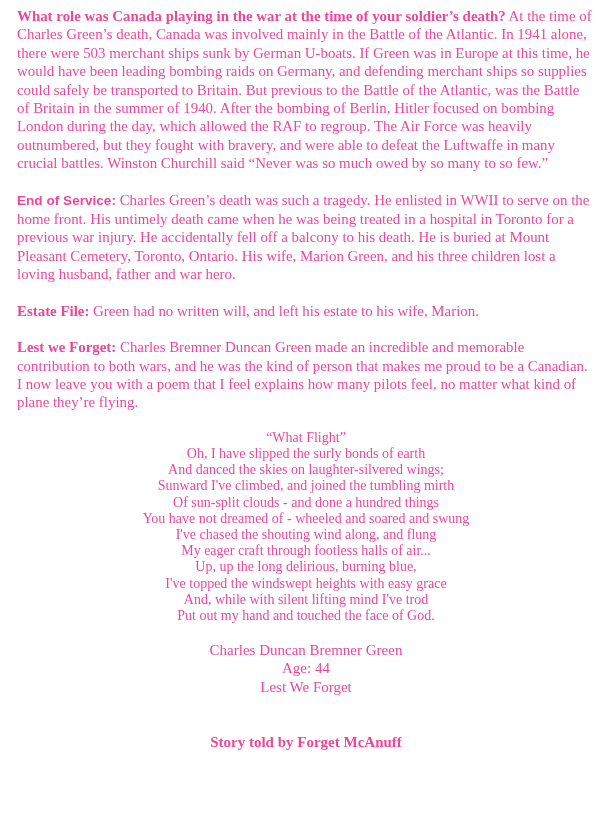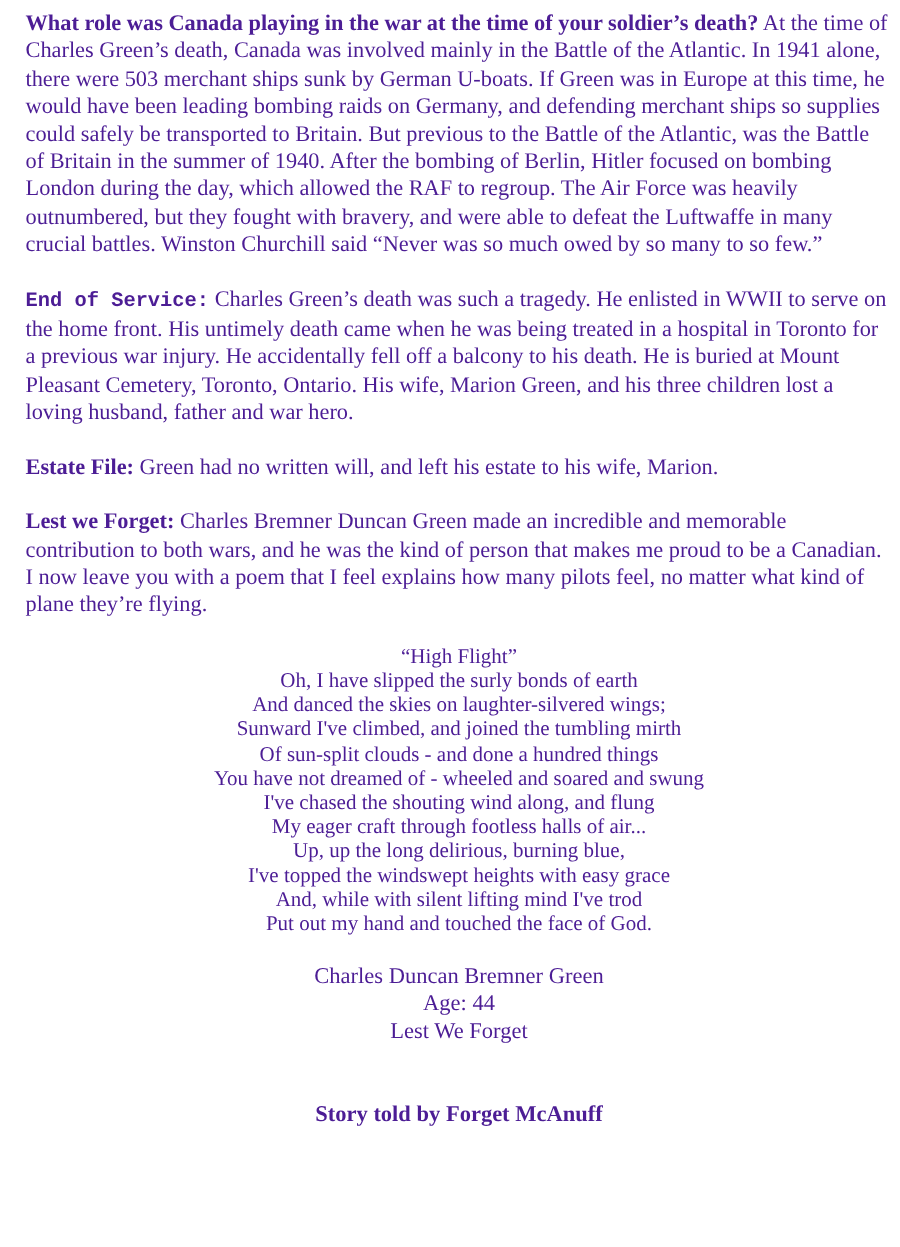--- a/index.html
+++ b/index.html
@@ -20,21 +20,21 @@
     line-height: 18.4px;
     overflow: hidden;
   }
   .para {
     margin: 0 0 18px 0;
   }
   .lbl {
     font-weight: bold;
   }
   .lbl-sans {
-    font-family: Liberation Mono, monospace;
+    font-family: Liberation Sans, sans-serif;
     font-weight: bold;
     font-size: 13.6px;
   }
   .poem {
     text-align: center;
     font-size: 14px;
     line-height: 16.2px;
     margin: 0;
   }
   .signature {
@@ -47,32 +47,32 @@
   .credit {
     text-align: center;
     font-weight: bold;
     font-size: 15px;
     margin-top: 37px;
   }
 </style>
 </head>
 <body>
 
-<div class="page" style="background: rgb(255, 255, 255); color: #4c1d95;">
+<div class="page" style="background: rgb(255, 255, 255); color: #ec4899;">
 
   <p class="para"><span class="lbl">What role was Canada playing in the war at the time of your soldier’s death?</span><span> At the time of Charles Green’s death, Canada was involved mainly in the Battle of the Atlantic. In 1941 alone, there were 503 merchant ships sunk by German U-boats. If Green was in Europe at this time, he would have been leading bombing raids on Germany, and defending merchant ships so supplies could safely be transported to Britain. But previous to the Battle of the Atlantic, was the Battle of Britain in the summer of 1940. After the bombing of Berlin, Hitler focused on bombing London during the day, which allowed the RAF to regroup. The Air Force was heavily outnumbered, but they fought with bravery, and were able to defeat the Luftwaffe in many crucial battles. Winston Churchill said “Never was so much owed by so many to so few.”</span></p>
 
   <p class="para"><span class="lbl-sans">End of Service:</span><span> Charles Green’s death was such a tragedy. He enlisted in WWII to serve on the home front. His untimely death came when he was being treated in a hospital in Toronto for a previous war injury. He accidentally fell off a balcony to his death. He is buried at Mount Pleasant Cemetery, Toronto, Ontario. His wife, Marion Green, and his three children lost a loving husband, father and war hero.</span></p>
 
   <p class="para"><span class="lbl">Estate File:</span><span> Green had no written will, and left his estate to his wife, Marion.</span></p>
 
   <p class="para"><span class="lbl">Lest we Forget:</span><span> Charles Bremner Duncan Green made an incredible and memorable contribution to both wars, and he was the kind of person that makes me proud to be a Canadian. I now leave you with a poem that I feel explains how many pilots feel, no matter what kind of plane they’re flying.</span></p>
 
   <div class="poem">
-    <div>“High Flight”</div>
+    <div>“What Flight”</div>
     <div>
         <div>Oh, I have slipped the surly bonds of earth</div>
         <div>And danced the skies on laughter-silvered wings;</div>
         <div>Sunward I've climbed, and joined the tumbling mirth</div>
         <div>Of sun-split clouds - and done a hundred things</div>
         <div>You have not dreamed of - wheeled and soared and swung</div>
         <div>I've chased the shouting wind along, and flung</div>
         <div>My eager craft through footless halls of air...</div>
         <div>Up, up the long delirious, burning blue,</div>
         <div>I've topped the windswept heights with easy grace</div>

